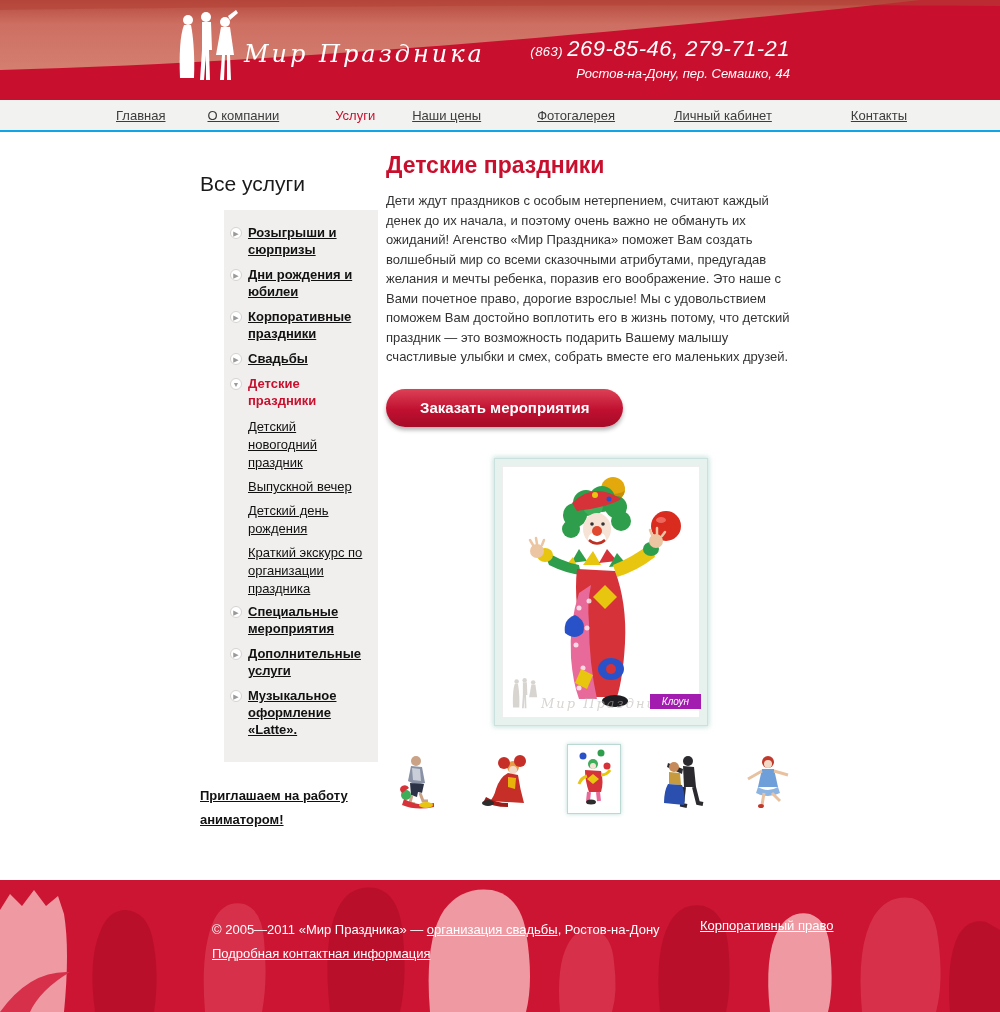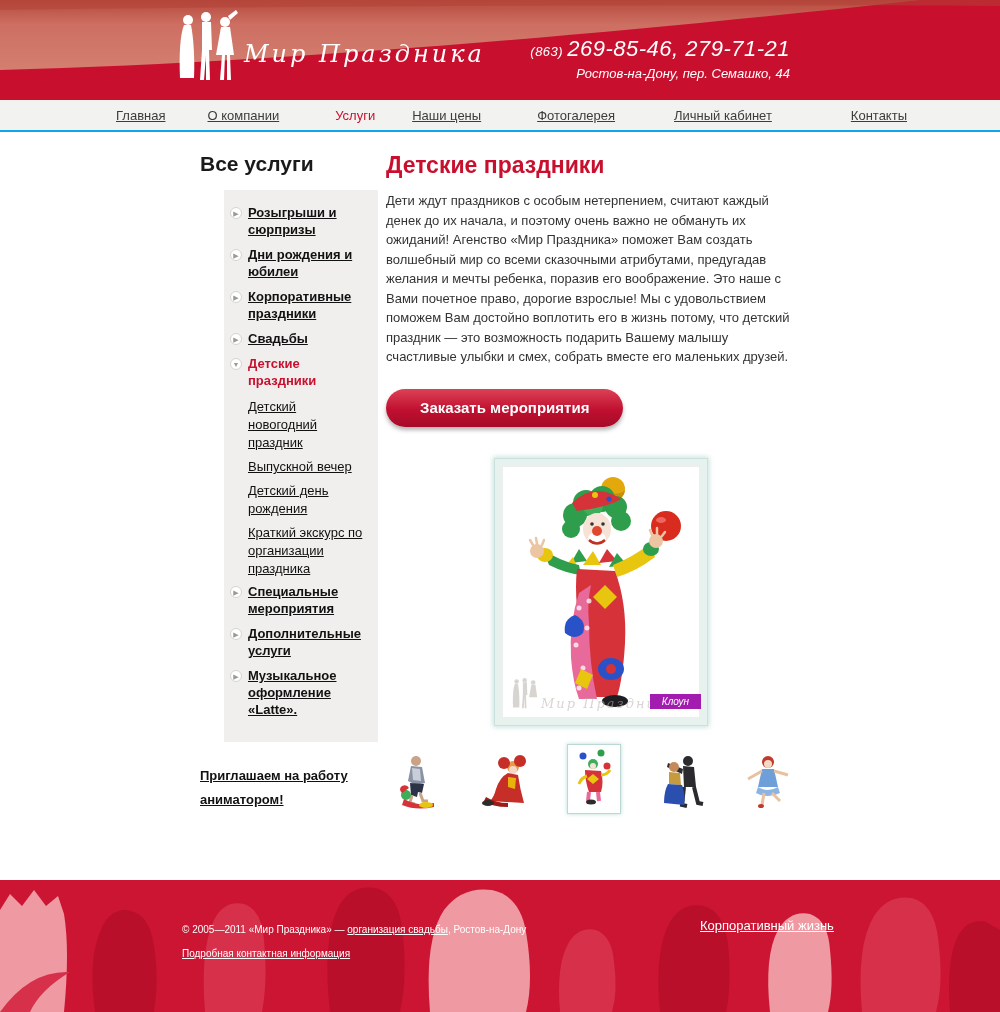--- a/index.html
+++ b/index.html
@@ -23,21 +23,21 @@
   .main-nav a.nav-1{margin-left:42px;} .main-nav a.nav-2{margin-left:56px;} .main-nav a.nav-3{margin-left:37px;}
   .main-nav a.nav-4{margin-left:56px;} .main-nav a.nav-5{margin-left:59px;} .main-nav a.nav-6{margin-left:79px;}
   .main-nav a.active { color:#c8102e; text-decoration:none; font-weight:normal; }
 
   
   .content { display:flex; padding:16px 0 0 180px; min-height:748px; }
   .sidebar { width:190px; flex:none; }
   .main { width:430px; margin-left:16px; flex:none; }
 
   
-  .sidebar h2 { font-size:21px; font-weight:bold; color:#1a1a1a; margin:4px 0 14px 20px; }
+  .sidebar h2 { font-size:21px; font-weight:normal; color:#1a1a1a; margin:24px 0 14px 20px; }
   .services-box { background:#f0efed; padding:14px 10px 16px 4px; width:154px;margin-left:44px; }
   .svc-item { list-style:none; margin-bottom:8px; display:flex; align-items:flex-start; }
   .svc-icon { flex:none; width:12px; height:12px; border-radius:50%; background:#fff; border:1px solid #d5d4d2; color:#9a9a98; font-size:7px; line-height:11px; text-align:center; margin:3px 6px 0 2px; }
   .svc-item a { font-size:13px; font-weight:bold; color:#111; text-decoration:underline; line-height:17px; cursor:pointer; }
   .svc-item.active > .svc-label { font-size:13px; font-weight:bold; color:#c8102e; line-height:17px; }
   .svc-sub { list-style:none; margin:6px 0 2px 20px; }
   .svc-sub li { margin-bottom:6px; }
   .svc-sub a { font-size:13px; font-weight:normal; color:#111; text-decoration:underline; line-height:17px; cursor:pointer; }
   .promo { margin:26px 0 0 20px; }
   .promo-title { color:#9a9a9a; font-size:13px; margin-bottom:12px; }
@@ -59,21 +59,21 @@
   .watermark { position:absolute; left:8px; bottom:6px; color:#b9b3ad; opacity:0.55; display:flex; align-items:flex-end; }
   .watermark .wm-text { font-style:italic; font-size:13px; letter-spacing:2px; font-family:"DejaVu Serif", serif; }
 
   .thumbs { display:flex; justify-content:space-between; align-items:flex-end; width:400px; margin:20px 0 0 6px; }
   .thumb { cursor:pointer; }
   .thumb.selected { background:#fdfefe; box-shadow:0 0 0 1px #bcd8d3, 0 0 4px 1px rgba(160,205,196,0.7); padding:3px; }
 
   
   .site-footer { position:relative; height:132px; background:#cb1532; overflow:hidden; margin-top:0; }
   .footer-art { position:absolute; top:0; left:0; }
-  .footer-text { position:absolute; left:182px; top:38px; color:#fff; font-size:10px; line-height:24px; }
+  .footer-text { position:absolute; left:212px; top:38px; color:#fff; font-size:13px; line-height:24px; }
   .footer-text a { color:#fff; text-decoration:underline; cursor:pointer; }
   .blog-link { position:absolute; left:700px; top:38px; color:#fff; font-size:13px; text-decoration:underline; cursor:pointer; }
 </style>
 </head>
 <body>
 
 <div class="page">
 
   <header class="site-header">
     <svg class="swoosh" width="1000" height="100" viewBox="0 0 1000 100">
@@ -347,16 +347,16 @@
     </svg>
 
     <div class="footer-text">
       <div>
         <span>© 2005—2011 «Мир Праздника» — </span><a>организация свадьбы</a><span>, Ростов-на-Дону</span>
       </div>
       <div>
         <a>Подробная контактная информация</a>
       </div>
     </div>
-    <a class="blog-link">Корпоративный жизнь</a>
+    <a class="blog-link">Корпоративный право</a>
   </footer>
 
 </div>
 
 </body></html>

